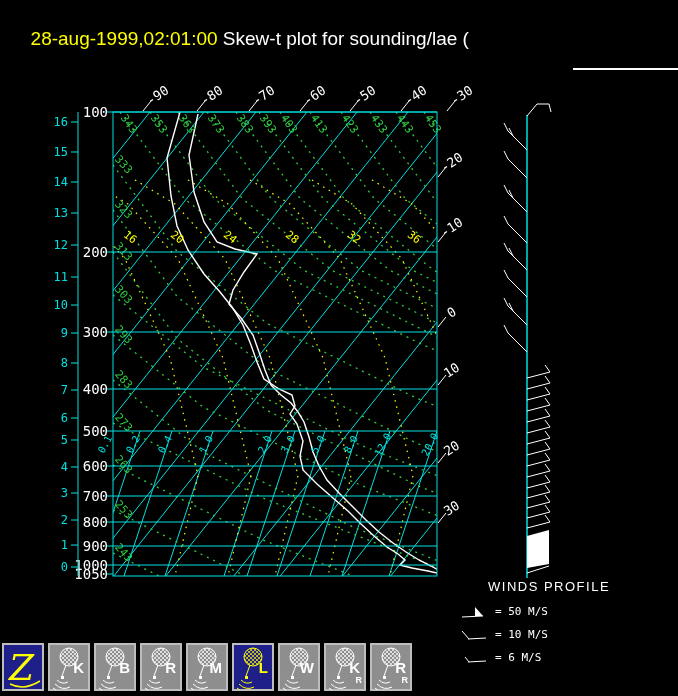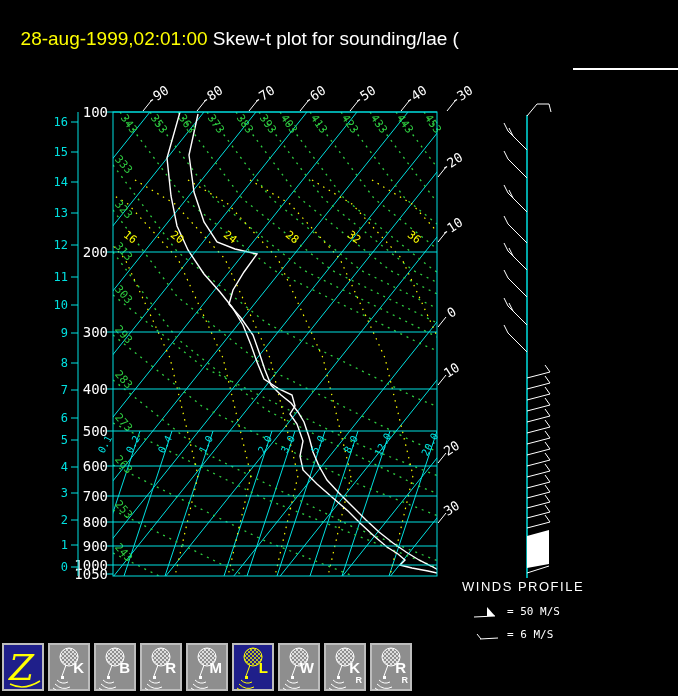--- a/index.html
+++ b/index.html
@@ -1,23 +1,23 @@
 <!DOCTYPE html>
 <html><head>
 <meta charset="utf-8">
 <style>
   html,body{margin:0;padding:0}
   body{width:678px;height:696px;background:#000;position:relative;overflow:hidden;
        font-family:"Liberation Sans",sans-serif}
-  .hdr{position:absolute;top:1px;left:10px;font-size:19px;line-height:25px;color:#fff;white-space:pre}
+  .hdr{position:absolute;top:1px;left:20px;font-size:19px;line-height:25px;color:#fff;white-space:pre}
   .hdr .yl{color:#ffff00}
   #plot-svg{position:absolute;left:0;top:0}
   .sep{position:absolute;left:573px;top:68px;width:105px;height:2px;background:#fff}
-  .winds-label{position:absolute;left:462px;top:579px;color:#fff;font-size:13px;letter-spacing:1.5px}
-  .legend{position:absolute;left:468px;top:600px}
+  .winds-label{position:absolute;left:488px;top:579px;color:#fff;font-size:13px;letter-spacing:1.5px}
+  .legend{position:absolute;left:456px;top:600px}
   .legend-row{display:flex;align-items:center;height:23px;color:#fff;font-size:11px;
               font-family:"DejaVu Sans Mono",monospace}
   .legend-row svg{margin-right:3px}
   .toolbar{position:absolute;left:0;top:641px;width:678px;height:55px}
   .tb-btn{position:absolute;top:2px;width:42px;height:48px;background:#8e8e8e;
           border:2px solid #bdbdbd;box-sizing:border-box;cursor:pointer}
   .tb-btn.navy{background:#1f1f8a}
   .tb-btn svg{position:absolute;left:1px;top:1px}
   .tb-label{position:absolute;right:4px;bottom:13px;color:#fff;font-weight:bold;font-size:15px;
             font-family:"Liberation Sans",sans-serif}
@@ -293,20 +293,27 @@
 <div class="legend">
   <div class="legend-row">
     <svg width="36" height="14">
       <polygon points="19,2 27,11 19,11" fill="#fff"></polygon>
       <line x1="6" y1="12" x2="27" y2="11" stroke="#fff" stroke-width="1"></line>
     </svg>
     <span>= 50 M/S</span>
   </div>
   <div class="legend-row">
     <svg width="36" height="14">
+      <line x1="13" y1="11" x2="6" y2="3" stroke="#fff" stroke-width="1"></line>
+      <line x1="12" y1="11" x2="30" y2="10" stroke="#fff" stroke-width="1"></line>
+    </svg>
+    <span>= 10 M/S</span>
+  </div>
+  <div class="legend-row">
+    <svg width="36" height="14">
       <line x1="13" y1="11" x2="9" y2="6" stroke="#fff" stroke-width="1"></line>
       <line x1="12" y1="11" x2="30" y2="10" stroke="#fff" stroke-width="1"></line>
     </svg>
     <span>= 6 M/S</span>
   </div>
 </div>
 
 <div class="toolbar">
     <div class="tb-btn navy" style="left: 2px;">
       <svg width="40" height="44">

